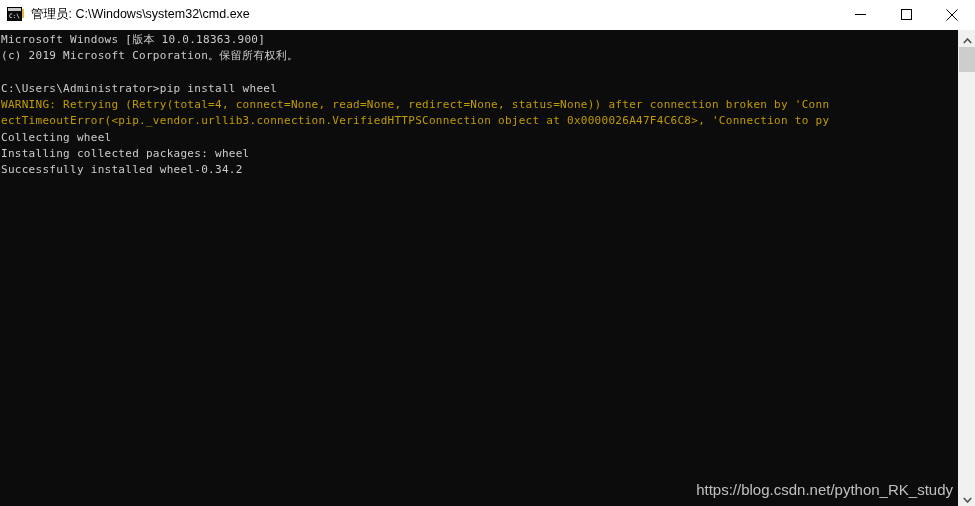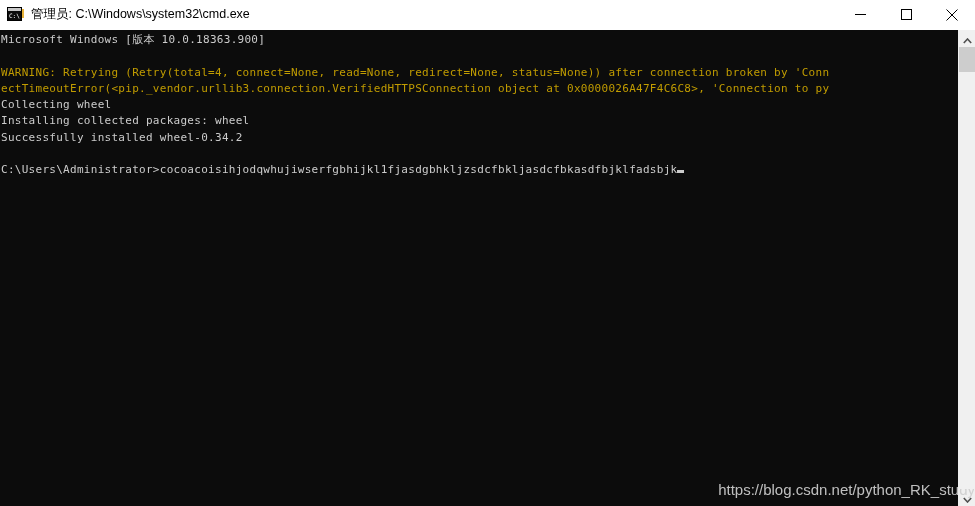--- a/index.html
+++ b/index.html
@@ -99,21 +99,21 @@
     width: 7px;
     height: 3px;
     background: #cccccc;
     vertical-align: baseline;
     margin-bottom: 0px;
   }
 
   
   .watermark {
     position: absolute;
-    right: 0;
+    right: 22px;
     bottom: 8px;
     font-family: "Liberation Sans", sans-serif;
     font-size: 15px;
     color: #cfcfcf;
     opacity: 0.92;
     white-space: nowrap;
     pointer-events: none;
   }
 
   
@@ -182,28 +182,29 @@
           <line x1="11.5" y1="0.5" x2="0.5" y2="11.5" stroke="#000000" stroke-width="1"></line>
         </svg>
       </div>
     </div>
   </div>
 
   <div class="console-wrap">
 
     <div class="console" id="console-output">
         <div class="line">Microsoft Windows [版本 10.0.18363.900]</div>
+        <div class="line">(c) 2019 Microsoft Corporation。保留所有权利。</div>
         <div class="line blank">&nbsp;</div>
+        <div class="line">C:\Users\Administrator&gt;pip install wheel</div>
         <div class="line warn">WARNING: Retrying (Retry(total=4, connect=None, read=None, redirect=None, status=None)) after connection broken by 'Conn</div>
         <div class="line warn">ectTimeoutError(&lt;pip._vendor.urllib3.connection.VerifiedHTTPSConnection object at 0x0000026A47F4C6C8&gt;, 'Connection to py</div>
         <div class="line">Collecting wheel</div>
         <div class="line">Installing collected packages: wheel</div>
         <div class="line">Successfully installed wheel-0.34.2</div>
         <div class="line blank">&nbsp;</div>
-        <div class="line">C:\Users\Administrator&gt;cocoacoisihjodqwhujiwserfgbhijkl1fjasdgbhkljzsdcfbkljasdcfbkasdfbjklfadsbjk<span class="cursor"></span></div>
       </div>
 
     <div class="watermark">https://blog.csdn.net/python_RK_study</div>
 
     <div class="scrollbar">
       <div class="sb-btn">
         <span>
           <svg width="9" height="6" viewBox="0 0 9 6">
             <polyline points="0.8,5 4.5,1 8.2,5" fill="none" stroke="#505050" stroke-width="1.6"></polyline>
           </svg>

